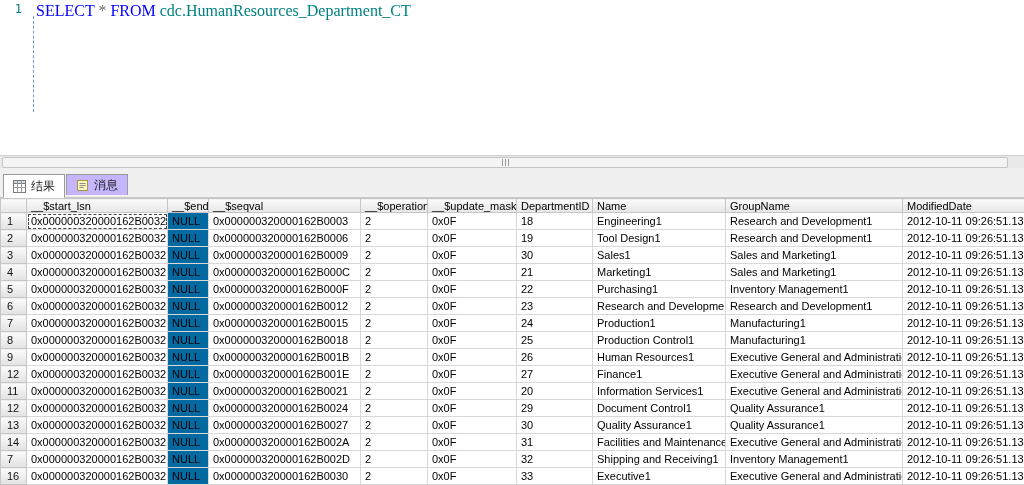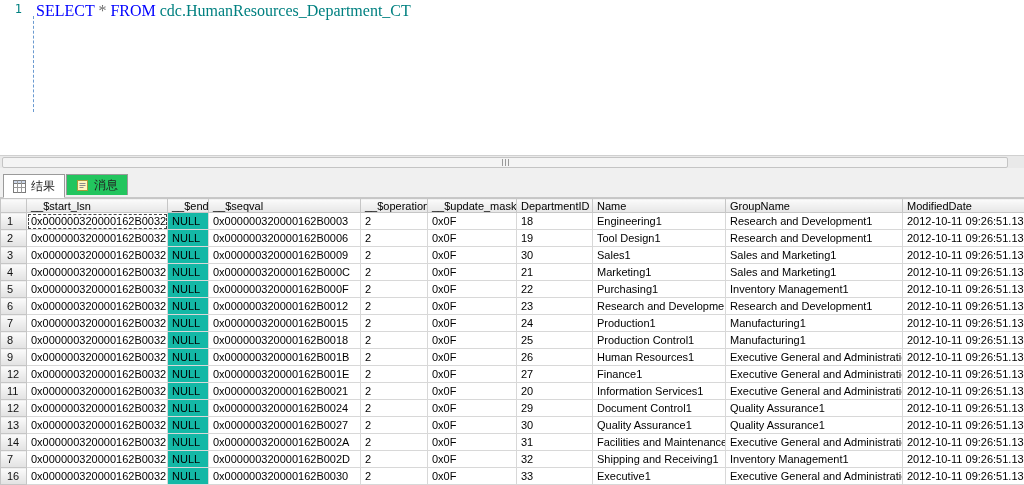--- a/index.html
+++ b/index.html
@@ -22,36 +22,36 @@
                     background:#f4f4f4; border:1px solid #c4c4c4; border-radius:2px;
                     display:flex; align-items:center; justify-content:center; }
   .hscroll .grip { display:flex; gap:2px; }
   .hscroll .grip i { display:block; width:1px; height:7px; background:#9a9a9a; }
 
   
   .splitter { height:6px; background:#f0f0f0; }
   .tabbar { height:24px; background:#f0f0f0; display:flex; align-items:flex-start;
             padding-left:3px; border-bottom:1px solid #c8c8c8; }
   .tab { display:flex; align-items:center; gap:5px; padding:0 9px; height:21px;
-         font-size:12px; color:#222; background:#22c55e; border:1px solid #9a9a9a;
+         font-size:12px; color:#222; background:#c4b5fd; border:1px solid #9a9a9a;
          border-bottom:none; margin-right:1px; cursor:default; }
   .tab.active { background:#ffffff; height:24px; border-bottom:1px solid #fff; }
   .tabicon { display:inline-block; line-height:0; }
 
   
   .gridwrap { background:#fff; }
   table { border-collapse:collapse; table-layout:fixed; width:1024px;
           font-size:11px; color:#000; }
   th, td { border:1px solid #d8d8d8; height:17px; padding:0 4px;
            overflow:hidden; white-space:nowrap; text-align:left; font-weight:normal; }
   thead th { background:linear-gradient(to bottom,#fbfbfb,#e6e6e6);
              border-color:#c6c6c6; height:14px; }
   td.rowhead { background:linear-gradient(to bottom,#fbfbfb,#e2e2e2);
                border-color:#c6c6c6; padding-left:6px; color:#111; }
-  td.null-cell { background:#14b8a6; }
+  td.null-cell { background:#0369a1; }
   td.selected { outline:1px dashed #444; outline-offset:-2px; }
 </style>
 </head>
 <body>
 
 <div class="editor">
   <div class="gutter">
     <span>1</span>
   </div>
   <div class="indent-guide"></div>

